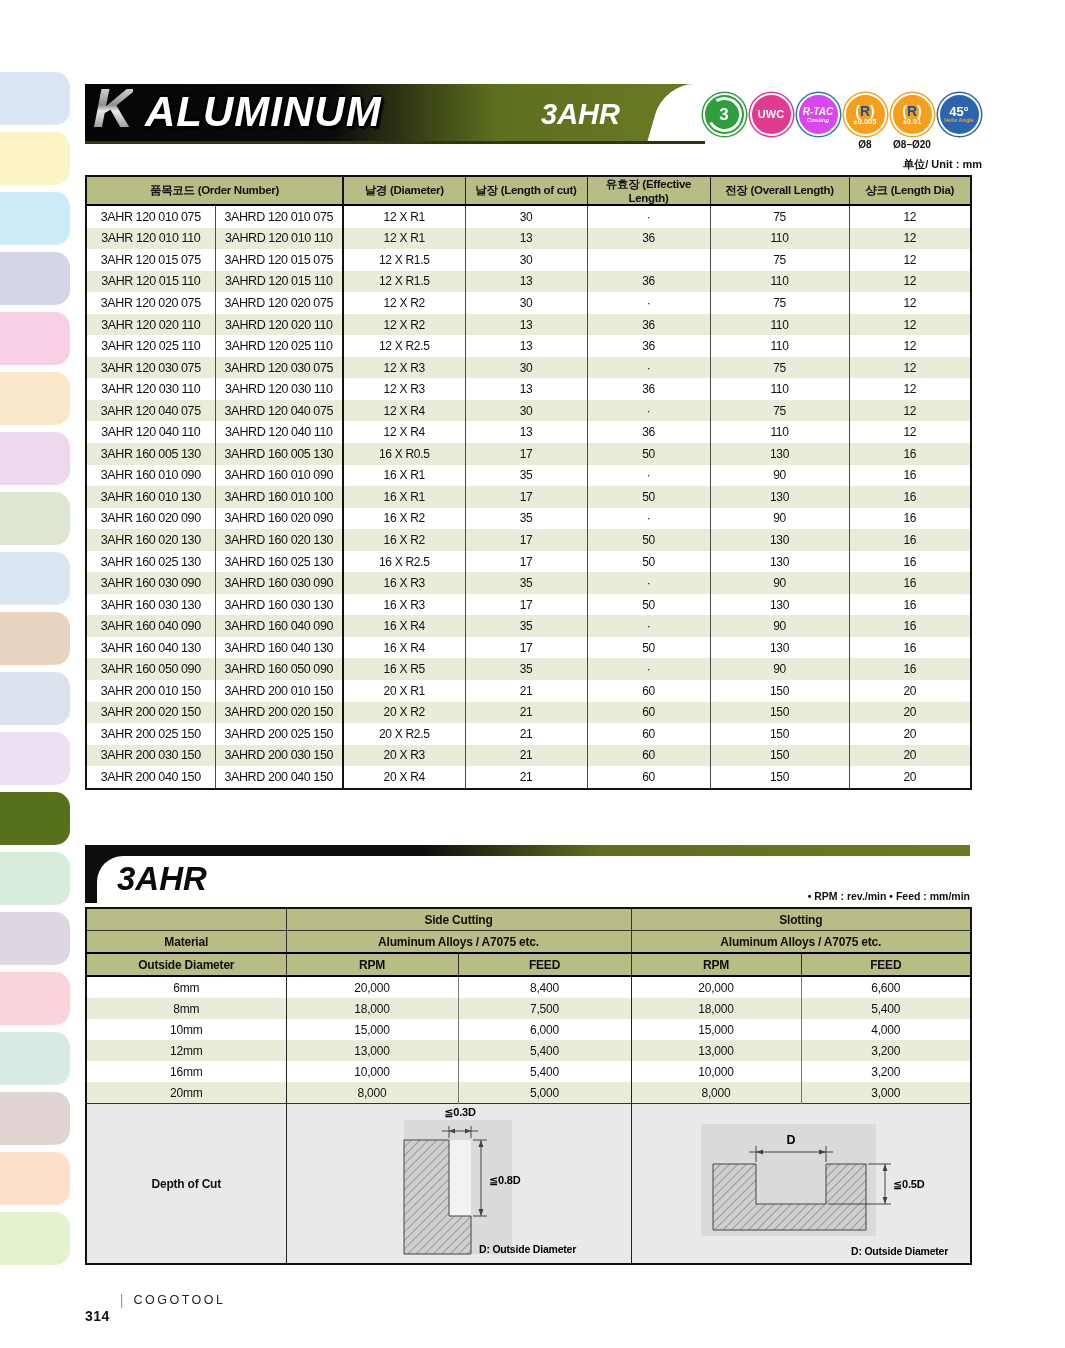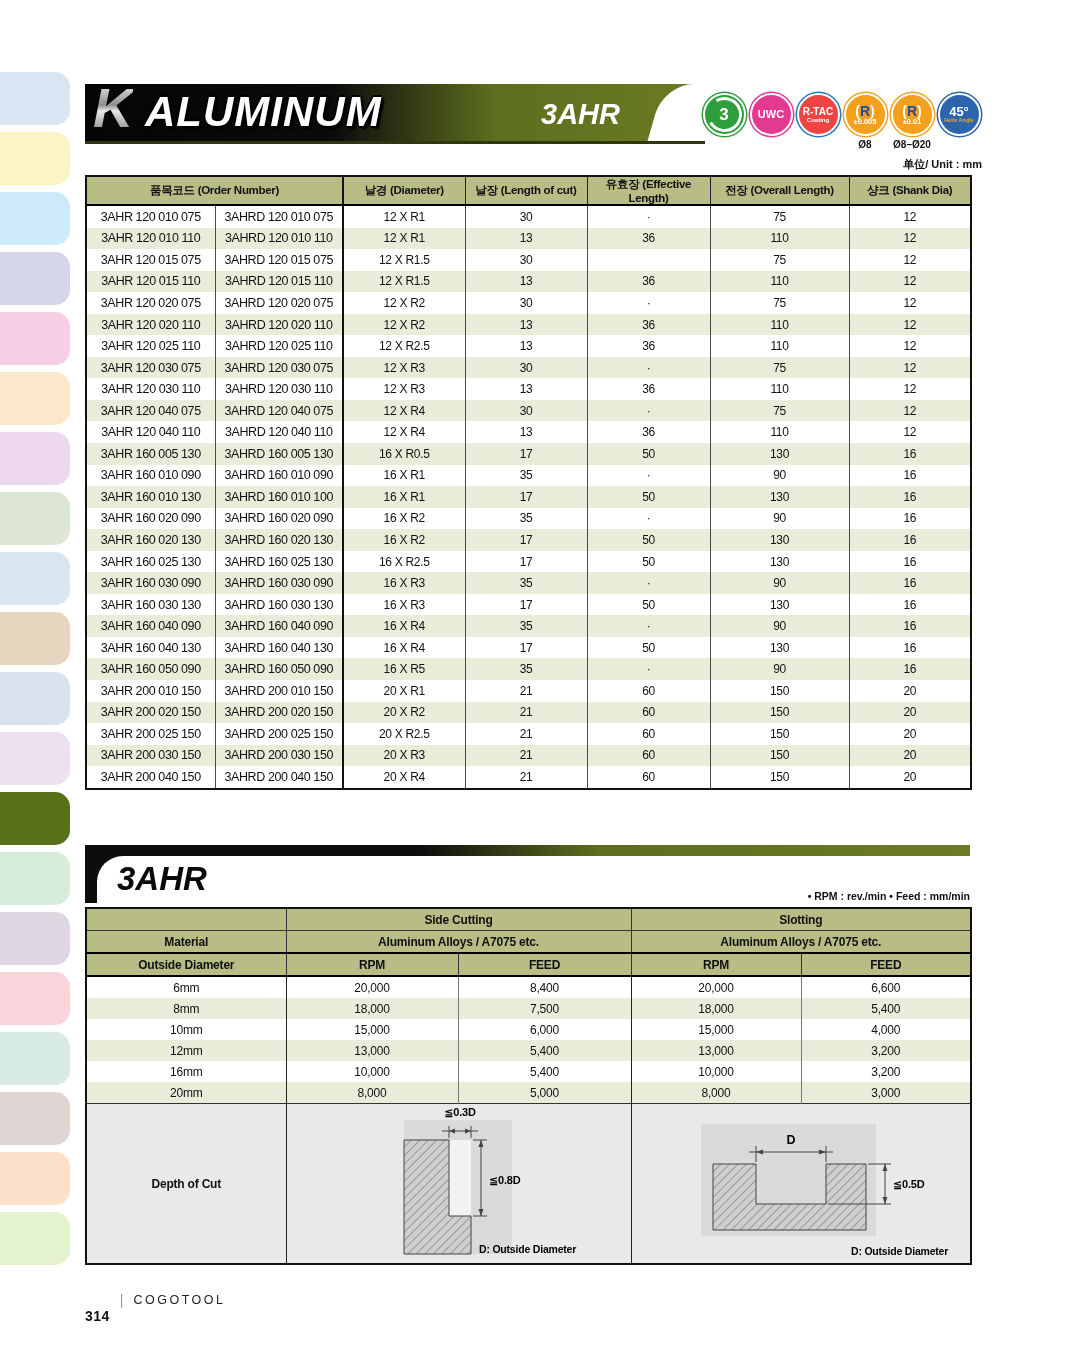--- a/index.html
+++ b/index.html
@@ -124,21 +124,21 @@
         <div class="icon-circle swirl" style="background: rgb(47, 158, 60); box-shadow: rgb(47, 158, 60) 0px 0px 0px 1.5px;">
           <span class="icon-main" style="font-size: 17px; color: rgb(255, 255, 255);">3</span>
         </div>
       </div>
       <div class="icon-item">
         <div class="icon-circle" style="background: rgb(226, 58, 144); box-shadow: rgb(226, 58, 144) 0px 0px 0px 1.5px;">
           <span class="icon-main" style="font-size: 11px; color: rgb(255, 255, 255);">UWC</span>
         </div>
       </div>
       <div class="icon-item">
-        <div class="icon-circle" style="background: #ef4444; box-shadow: rgb(31, 124, 184) 0px 0px 0px 1.5px;">
+        <div class="icon-circle" style="background: #d946ef; box-shadow: rgb(31, 124, 184) 0px 0px 0px 1.5px; font-style: italic;">
           <span class="icon-main" style="font-size: 10px; color: rgb(255, 255, 255);">R-TAC</span>
           <span class="icon-sub" style="font-size: 6px; color: rgb(255, 255, 255);">Coating</span>
         </div>
       </div>
       <div class="icon-item">
         <div class="icon-circle" style="background: rgb(244, 160, 29); box-shadow: rgb(244, 160, 29) 0px 0px 0px 1.5px;">
           <span class="icon-main" style="font-size: 14px; color: rgb(29, 79, 158);"><span class="paren">(</span>R<span class="paren">)</span></span>
           <span class="icon-sub" style="font-size: 7.5px; color: rgb(255, 255, 255);">±0.005</span>
         </div>
         <div class="icon-below">Ø8</div>
@@ -170,21 +170,21 @@
         <col style="width:139px">
         <col style="width:122px">
     </colgroup>
     <thead>
       <tr>
         <th colspan="2">품목코드 (Order Number)</th>
         <th class="bl2">날경 (Diameter)</th>
         <th>날장 (Length of cut)</th>
         <th>유효장 (Effective Length)</th>
         <th>전장 (Overall Length)</th>
-        <th>샹크 (Shank Dia)</th>
+        <th>샹크 (Length Dia)</th>
       </tr>
     </thead>
     <tbody id="order-body">
         <tr>
           <td class="ord">3AHR 120 010 075</td>
           <td class="ord">3AHRD 120 010 075</td>
           <td class="bl2">12 X R1</td>
           <td>30</td>
           <td>·</td>
           <td>75</td>

